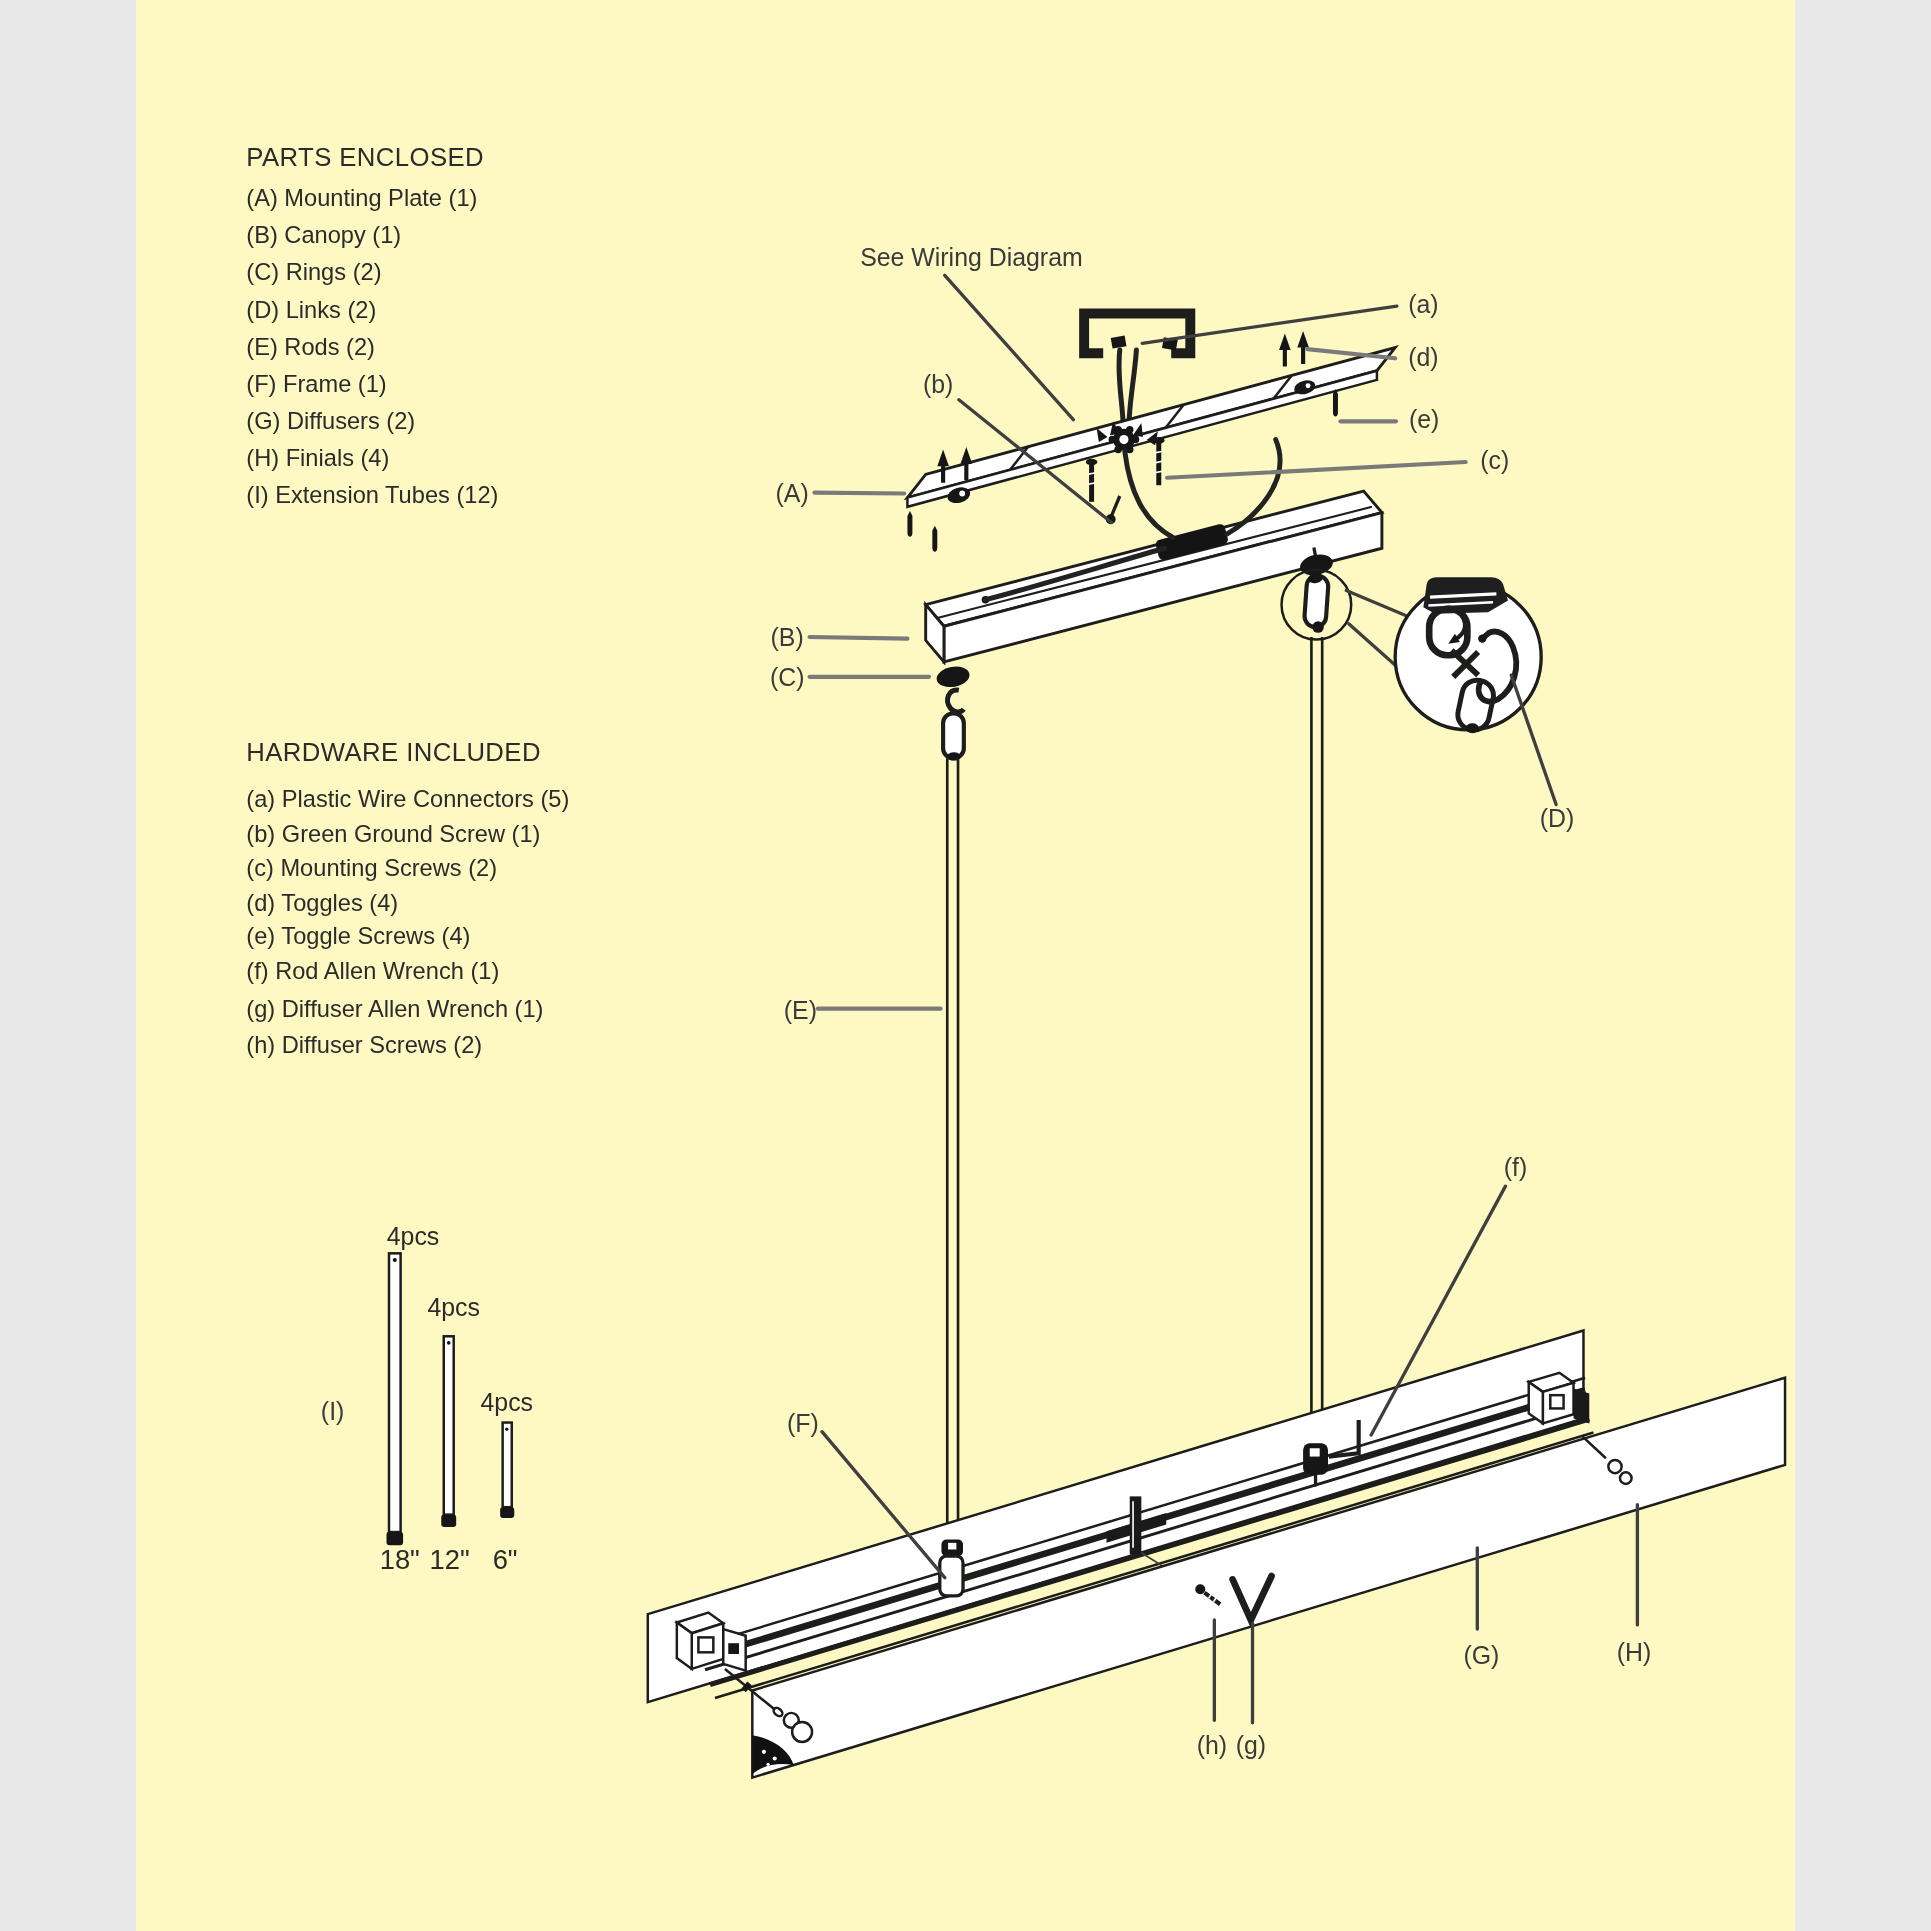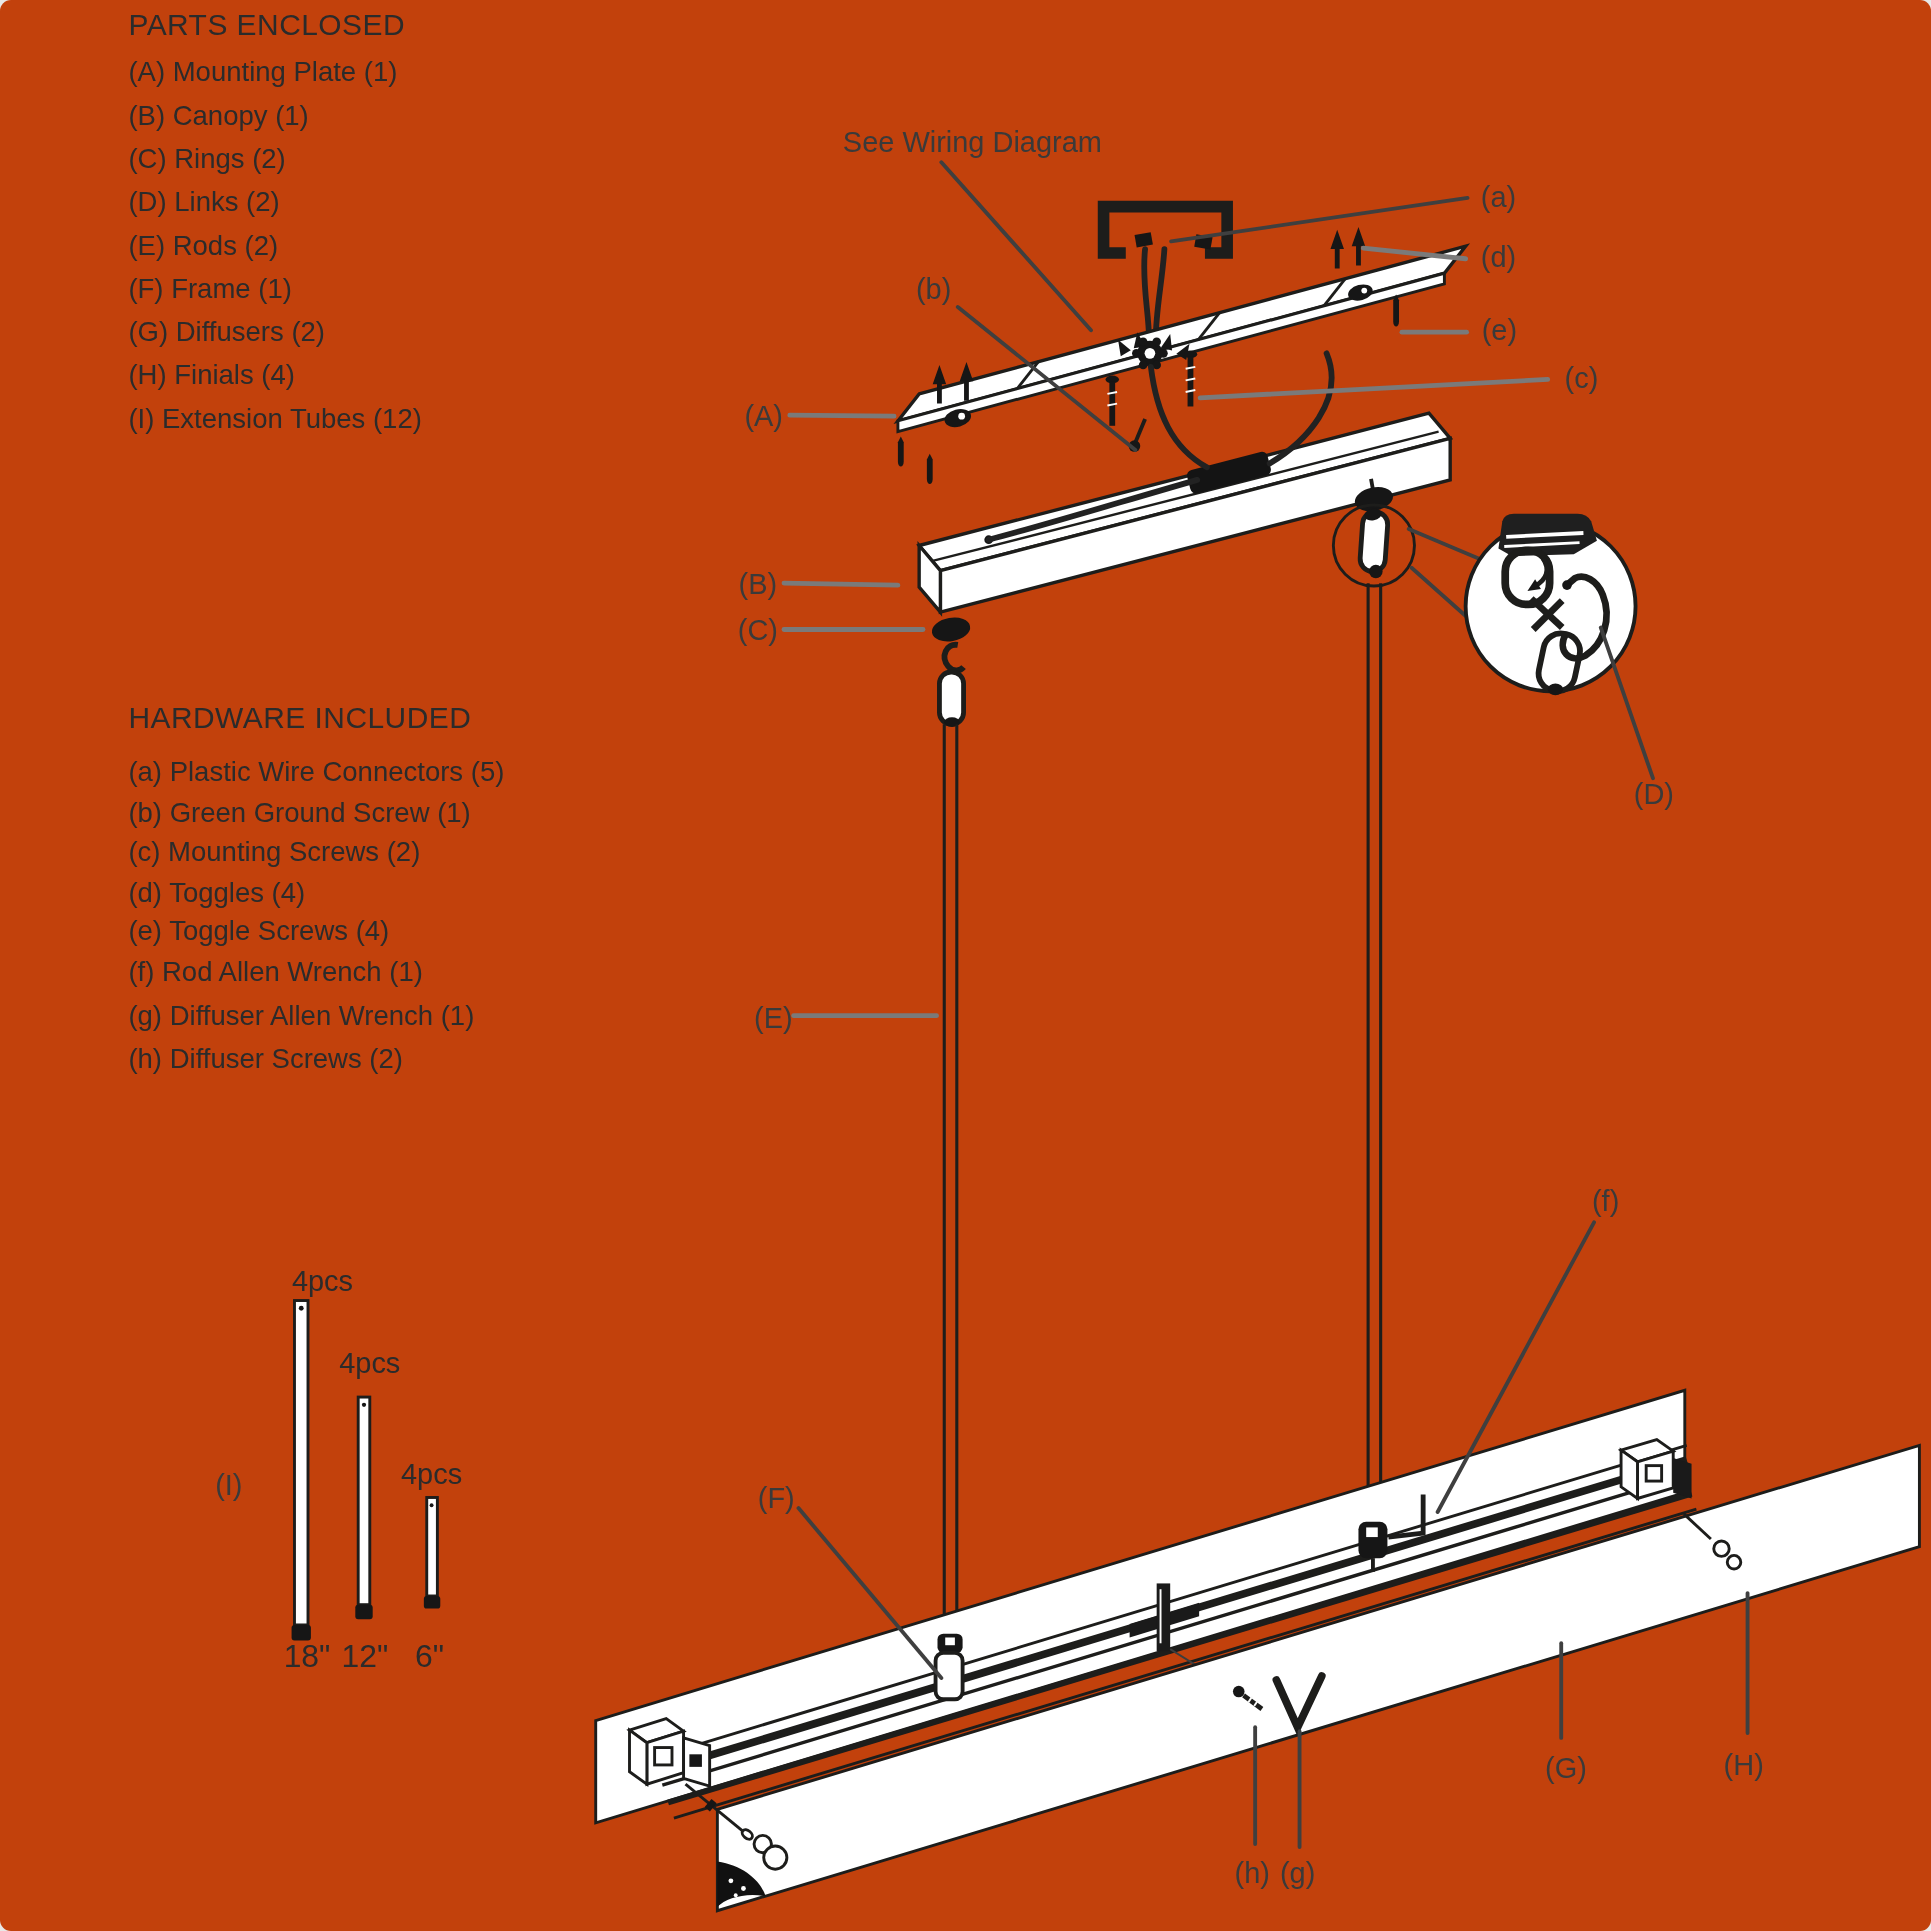--- a/index.html
+++ b/index.html
@@ -1,17 +1,17 @@
 <!DOCTYPE html>
 <html><head>
 <meta charset="utf-8">
 <style>
   html,body{margin:0;padding:0;background:#e8e8e8;}
-  .canvas{position:relative;width:1931px;height:1931px;background:#c2410c;margin:0 auto;
-          font-family:"Liberation Sans",sans-serif;border-radius:11px;}
+  .canvas{position:relative;width:1659px;height:1931px;background:#fef9c3;margin:0 auto;
+          font-family:"Liberation Sans",sans-serif;}
   svg{position:absolute;left:0;top:0;width:100%;height:100%;}
   text{fill:#2b2b2b;}
   .h1{font-size:31px;letter-spacing:.5px;}
   .li{font-size:28.5px;}
   .callout{font-size:30px;fill:#3a3a3a;}
   .qty{font-size:30px;}
   .size{font-size:33px;}
   .ink{stroke:#1d1d1b;fill:none;}
   .inkf{fill:#ffffff;stroke:#1d1d1b;}
   .dark{fill:#161616;stroke:none;}

